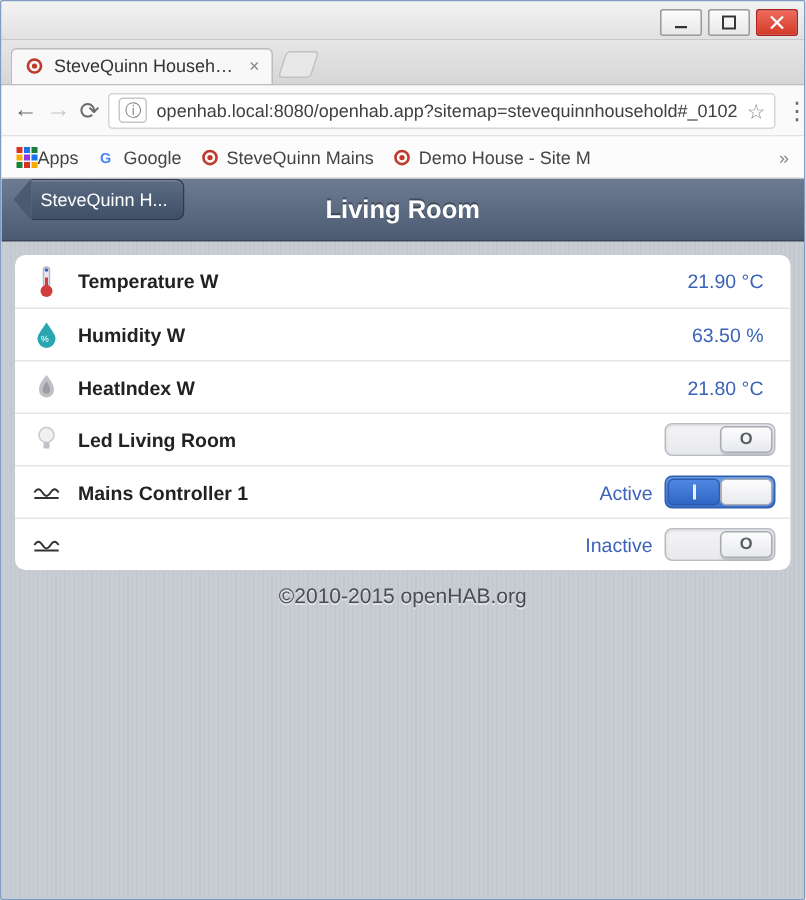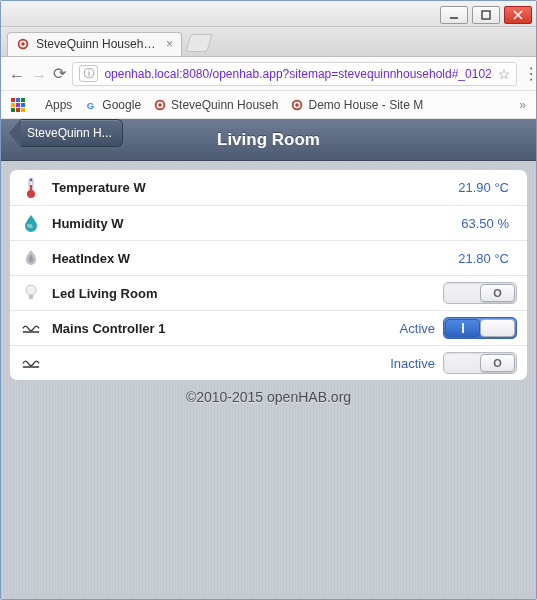--- a/index.html
+++ b/index.html
@@ -58,30 +58,30 @@
     width:22px; height:22px; display:flex; align-items:center; justify-content:center;
     color:#6b6b6b; font-size:16px; border-radius:50%;
   }
   .navbtn.disabled { color:#c5c5c5; }
   .omnibox {
     flex:1; height:24px; border:1px solid #d6d6d6; border-radius:3px;
     display:flex; align-items:center; padding:0 6px; gap:6px; font-size:12px; color:#666;
     background:#fff;
   }
   .omnibox .proto { font-size:11px; border:1px solid #c7c7c7; border-radius:3px; padding:0 3px; color:#7a7a7a; }
-  .omnibox .urltext { flex:1; white-space:nowrap; overflow:hidden; text-overflow:ellipsis; color:#6d28d9; }
+  .omnibox .urltext { flex:1; white-space:nowrap; overflow:hidden; text-overflow:ellipsis; color:#404040; }
   .star { color:#8c8c8c; font-size:14px; }
   .kebab { width:14px; text-align:center; color:#6b6b6b; font-size:16px; }
 
   
   .bookmarksbar {
     height: 28px; background:#fcfcfc; border-bottom:1px solid #e3e3e3;
     display:flex; align-items:center; gap:12px; padding:0 10px; font-size:12px; color:#444;
   }
-  .bookmarksbar .apps { display:flex; align-items:center; gap:20px; }
+  .bookmarksbar .apps { display:flex; align-items:center; gap:0; }
   .apps-icon {
     width:14px; height:14px; display:grid; grid-template-columns:repeat(3,4px); grid-template-rows:repeat(3,4px); gap:1px;
   }
   .apps-icon span:nth-child(1){background:#d93025}
   .apps-icon span:nth-child(2){background:#1a73e8}
   .apps-icon span:nth-child(3){background:#188038}
   .apps-icon span:nth-child(4){background:#f9ab00}
   .apps-icon span:nth-child(5){background:#9334e6}
   .apps-icon span:nth-child(6){background:#1a73e8}
   .apps-icon span:nth-child(7){background:#188038}
@@ -263,21 +263,21 @@
         <text x="3" y="12" class="g-favicon">G</text>
       </svg>
       <span>Google</span>
     </div>
 
     <div class="bm">
       <svg class="bmfav oh-favicon" viewBox="0 0 16 16">
         <circle cx="8" cy="8" r="5" class="outer"></circle>
           <circle cx="8" cy="8" r="2" fill="#c0392b"></circle>
       </svg>
-      <span>SteveQuinn Househ</span>
+      <span>SteveQuinn Mains</span>
     </div>
 
     <div class="bm">
       <svg class="bmfav oh-favicon" viewBox="0 0 16 16">
         <circle cx="8" cy="8" r="5" class="outer"></circle>
           <circle cx="8" cy="8" r="2" fill="#c0392b"></circle>
       </svg>
       <span>Demo House - Site M</span>
     </div>
 

